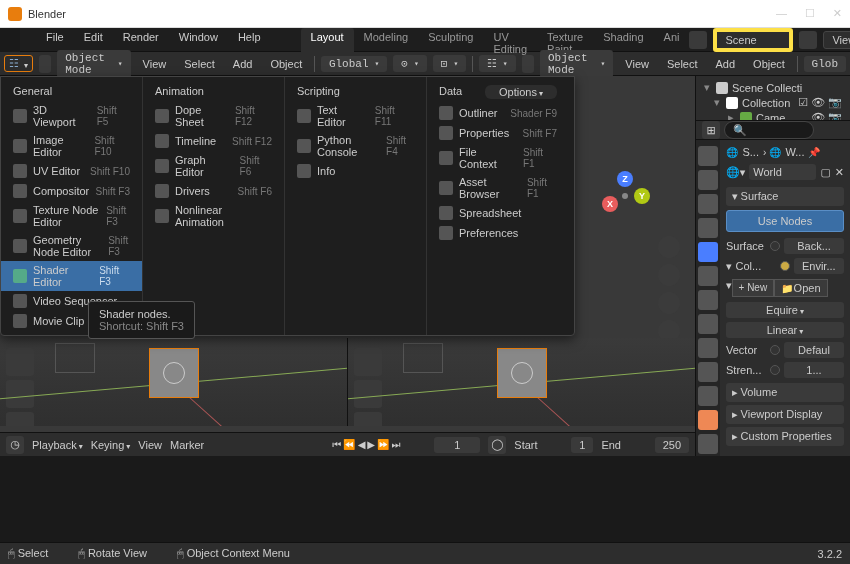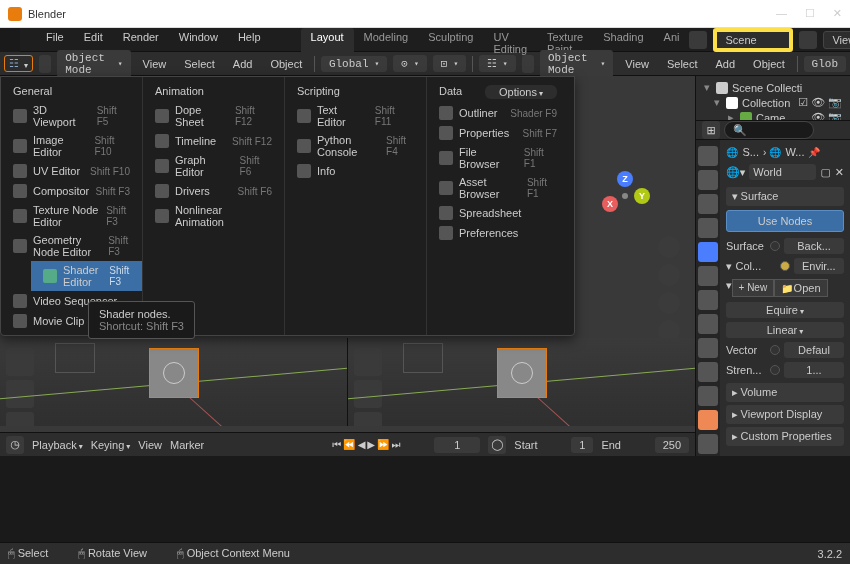--- a/index.html
+++ b/index.html
@@ -23,21 +23,21 @@
 .toolbar .dropdown { background:#3a3a3a; padding:2px 8px; border-radius:3px; display:flex; align-items:center; gap:4px;font-family:Liberation Mono, monospace; }
 .toolbar .sep { width:1px; height:16px; background:#555; }
 .editor-select { border:1px solid #e87d0d; padding:1px 4px; border-radius:3px; display:flex; align-items:center; gap:3px; }
 .main { display:flex; height:380px; }
 .viewport-area { width:695px; position:relative; background:#393939; }
 .dropdown-menu { position:absolute; top:0; left:0; width:575px; background:#1e1e1e; border:1px solid #444; z-index:100; display:flex; padding:0; box-shadow:0 4px 12px rgba(0,0,0,0.5); border-radius:0 0 4px 4px; }
 .menu-col { width:142px; padding:4px 0; border-right:1px solid #333; }
 .menu-col:last-child { border-right:none; }
 .menu-col-header { font-size:10px; color:#888; padding:4px 12px; display:flex; justify-content:space-between; }
 .menu-entry { padding:3px 12px; display:flex; align-items:center; gap:6px; position:relative; }
-.menu-entry.selected { background:#3a6ea5; color:#fff;margin-left:30px; }
+.menu-entry.selected { background:#3a6ea5; color:#fff; }
 .menu-entry .shortcut { margin-left:auto; color:#777; font-size:10px; }
 .menu-entry .mi-icon { width:14px; height:14px; background:#555; border-radius:2px; flex-shrink:0; }
 .tooltip { position:absolute; top:225px; left:88px; background:#1a1a1a; border:1px solid #555; padding:6px 10px; z-index:101; border-radius:3px; }
 .gizmo { position:absolute; top:95px; right:45px; width:50px; height:50px; }
 .gizmo .axis { position:absolute; width:16px; height:16px; border-radius:50%; display:flex; align-items:center; justify-content:center; font-size:9px; font-weight:bold; color:#fff; }
 .gizmo .z { background:#4a7eff; top:0; left:17px; }
 .gizmo .y { background:#b1c914; top:17px; right:0; }
 .gizmo .x { background:#e85d5d; top:25px; left:2px; }
 .gizmo .center { position:absolute; width:6px; height:6px; background:#888; border-radius:50%; top:22px; left:22px; }
 .side-icons { position:absolute; top:160px; right:15px; display:flex; flex-direction:column; gap:6px; }
@@ -258,21 +258,21 @@
             <span>Outliner</span>
             <span class="shortcut">Shader F9</span>
           </div>
         <div class="menu-entry">
             <div class="mi-icon"></div>
             <span>Properties</span>
             <span class="shortcut">Shift F7</span>
           </div>
         <div class="menu-entry">
             <div class="mi-icon"></div>
-            <span>File Browser</span>
+            <span>File Context</span>
             <span class="shortcut">Shift F1</span>
           </div>
         <div class="menu-entry">
             <div class="mi-icon"></div>
             <span>Asset Browser</span>
             <span class="shortcut">Shift F1</span>
           </div>
         <div class="menu-entry">
             <div class="mi-icon"></div>
             <span>Spreadsheet</span>

